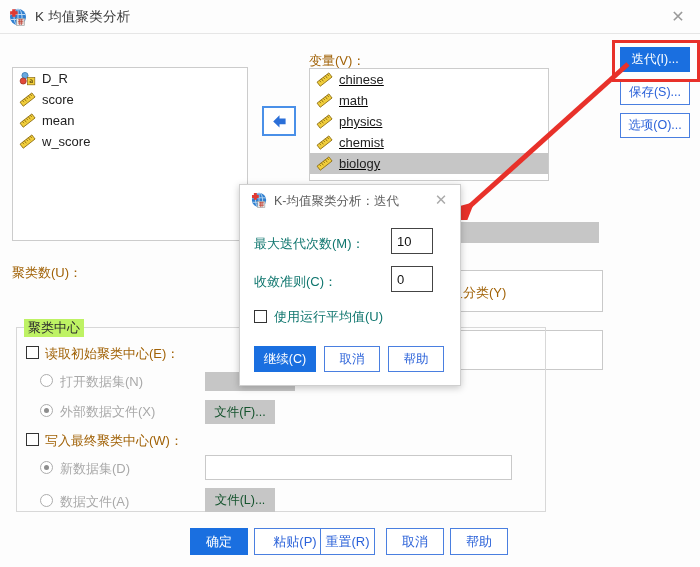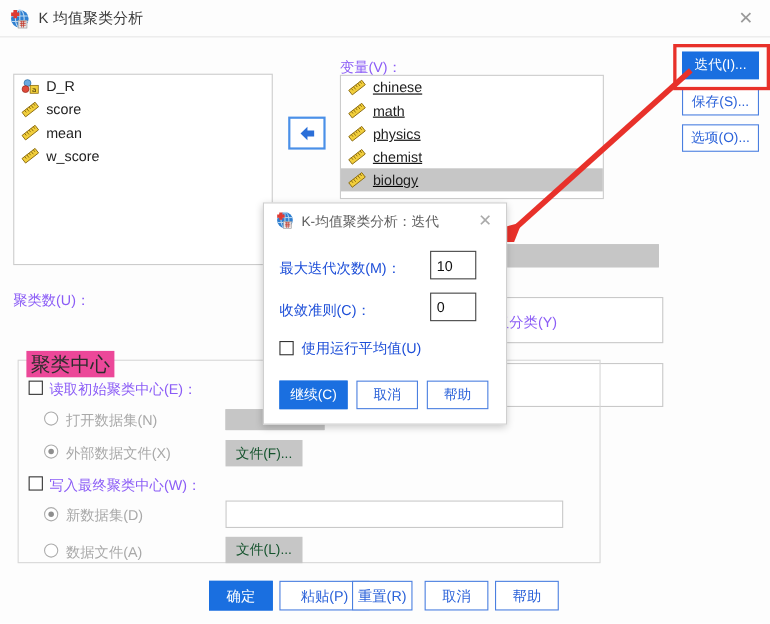--- a/index.html
+++ b/index.html
@@ -31,21 +31,21 @@
     white-space: nowrap;
   }
   #close-btn {
     position: absolute; right: 10px; top: 6px;
     width: 24px; height: 22px;
     color: #9a9a9a; font-size: 16px; line-height: 22px; text-align: center;
     font-family: "DejaVu Sans", sans-serif;
   }
 
   
-  .lbl { font-size: 13px; color: #8b5cf6; white-space: nowrap; }
+  .lbl { font-size: 13px; color: #a16207; white-space: nowrap; }
   .lbl-dim { font-size: 13px; color: #a9a9a9; white-space: nowrap; }
 
   
   .listbox {
     position: absolute;
     background: #ffffff;
     border: 1px solid #cccccc;
   }
   .var-row {
     height: 21px; display: flex; align-items: center;
@@ -71,21 +71,21 @@
   }
   .sidebtn.primary { background: #1a6fe0; border-color: #1a6fe0; color: #ffffff; }
 
   #red-box {
     position: absolute; left: 612px; top: 40px; width: 88px; height: 42px;
     border: 3px solid #e8312a; background: transparent;
   }
 
   
   .grouptitle {
-    position: absolute; font-size: 18px; color: #2d2d2d; background: #ec4899;
+    position: absolute; font-size: 13px; color: #2d2d2d; background: #bef264;
     padding: 0 4px; white-space: nowrap;
   }
   .groupbox {
     position: absolute; border: 1px solid #d8d8d8; background: transparent;
   }
 
   
   .textfield {
     position: absolute; background: #ffffff; border: 1px solid #c9c9c9;
   }
@@ -127,21 +127,21 @@
   #dlg-title {
     position: absolute; left: 34px; top: 8px;
     font-size: 12.5px; color: #5d5d5d; white-space: nowrap; text-align: center;
   }
   #dlg-icon { position: absolute; left: 11px; top: 7px; width: 17px; height: 17px; }
   #dlg-close {
     position: absolute; right: 8px; top: 5px; width: 22px; height: 20px;
     text-align: center; line-height: 20px; font-size: 15px; color: #aaa;
     font-family: "DejaVu Sans", sans-serif;
   }
-  .dlg-lbl { position: absolute; font-size: 13px; color: #1d4ed8; white-space: nowrap; }
+  .dlg-lbl { position: absolute; font-size: 13px; color: #0f766e; white-space: nowrap; }
   .dlg-input {
     position: absolute; background: #fff; border: 1.4px solid #444;
     font-size: 13px; color: #111; padding-left: 5px;
     display: flex; align-items: center;
   }
   .dlgbtn {
     position: absolute; height: 26px;
     border: 1px solid #4a7fe0; background: #ffffff; color: #2b62d9;
     font-size: 12.5px; display: flex; align-items: center; justify-content: center;
     white-space: nowrap;

